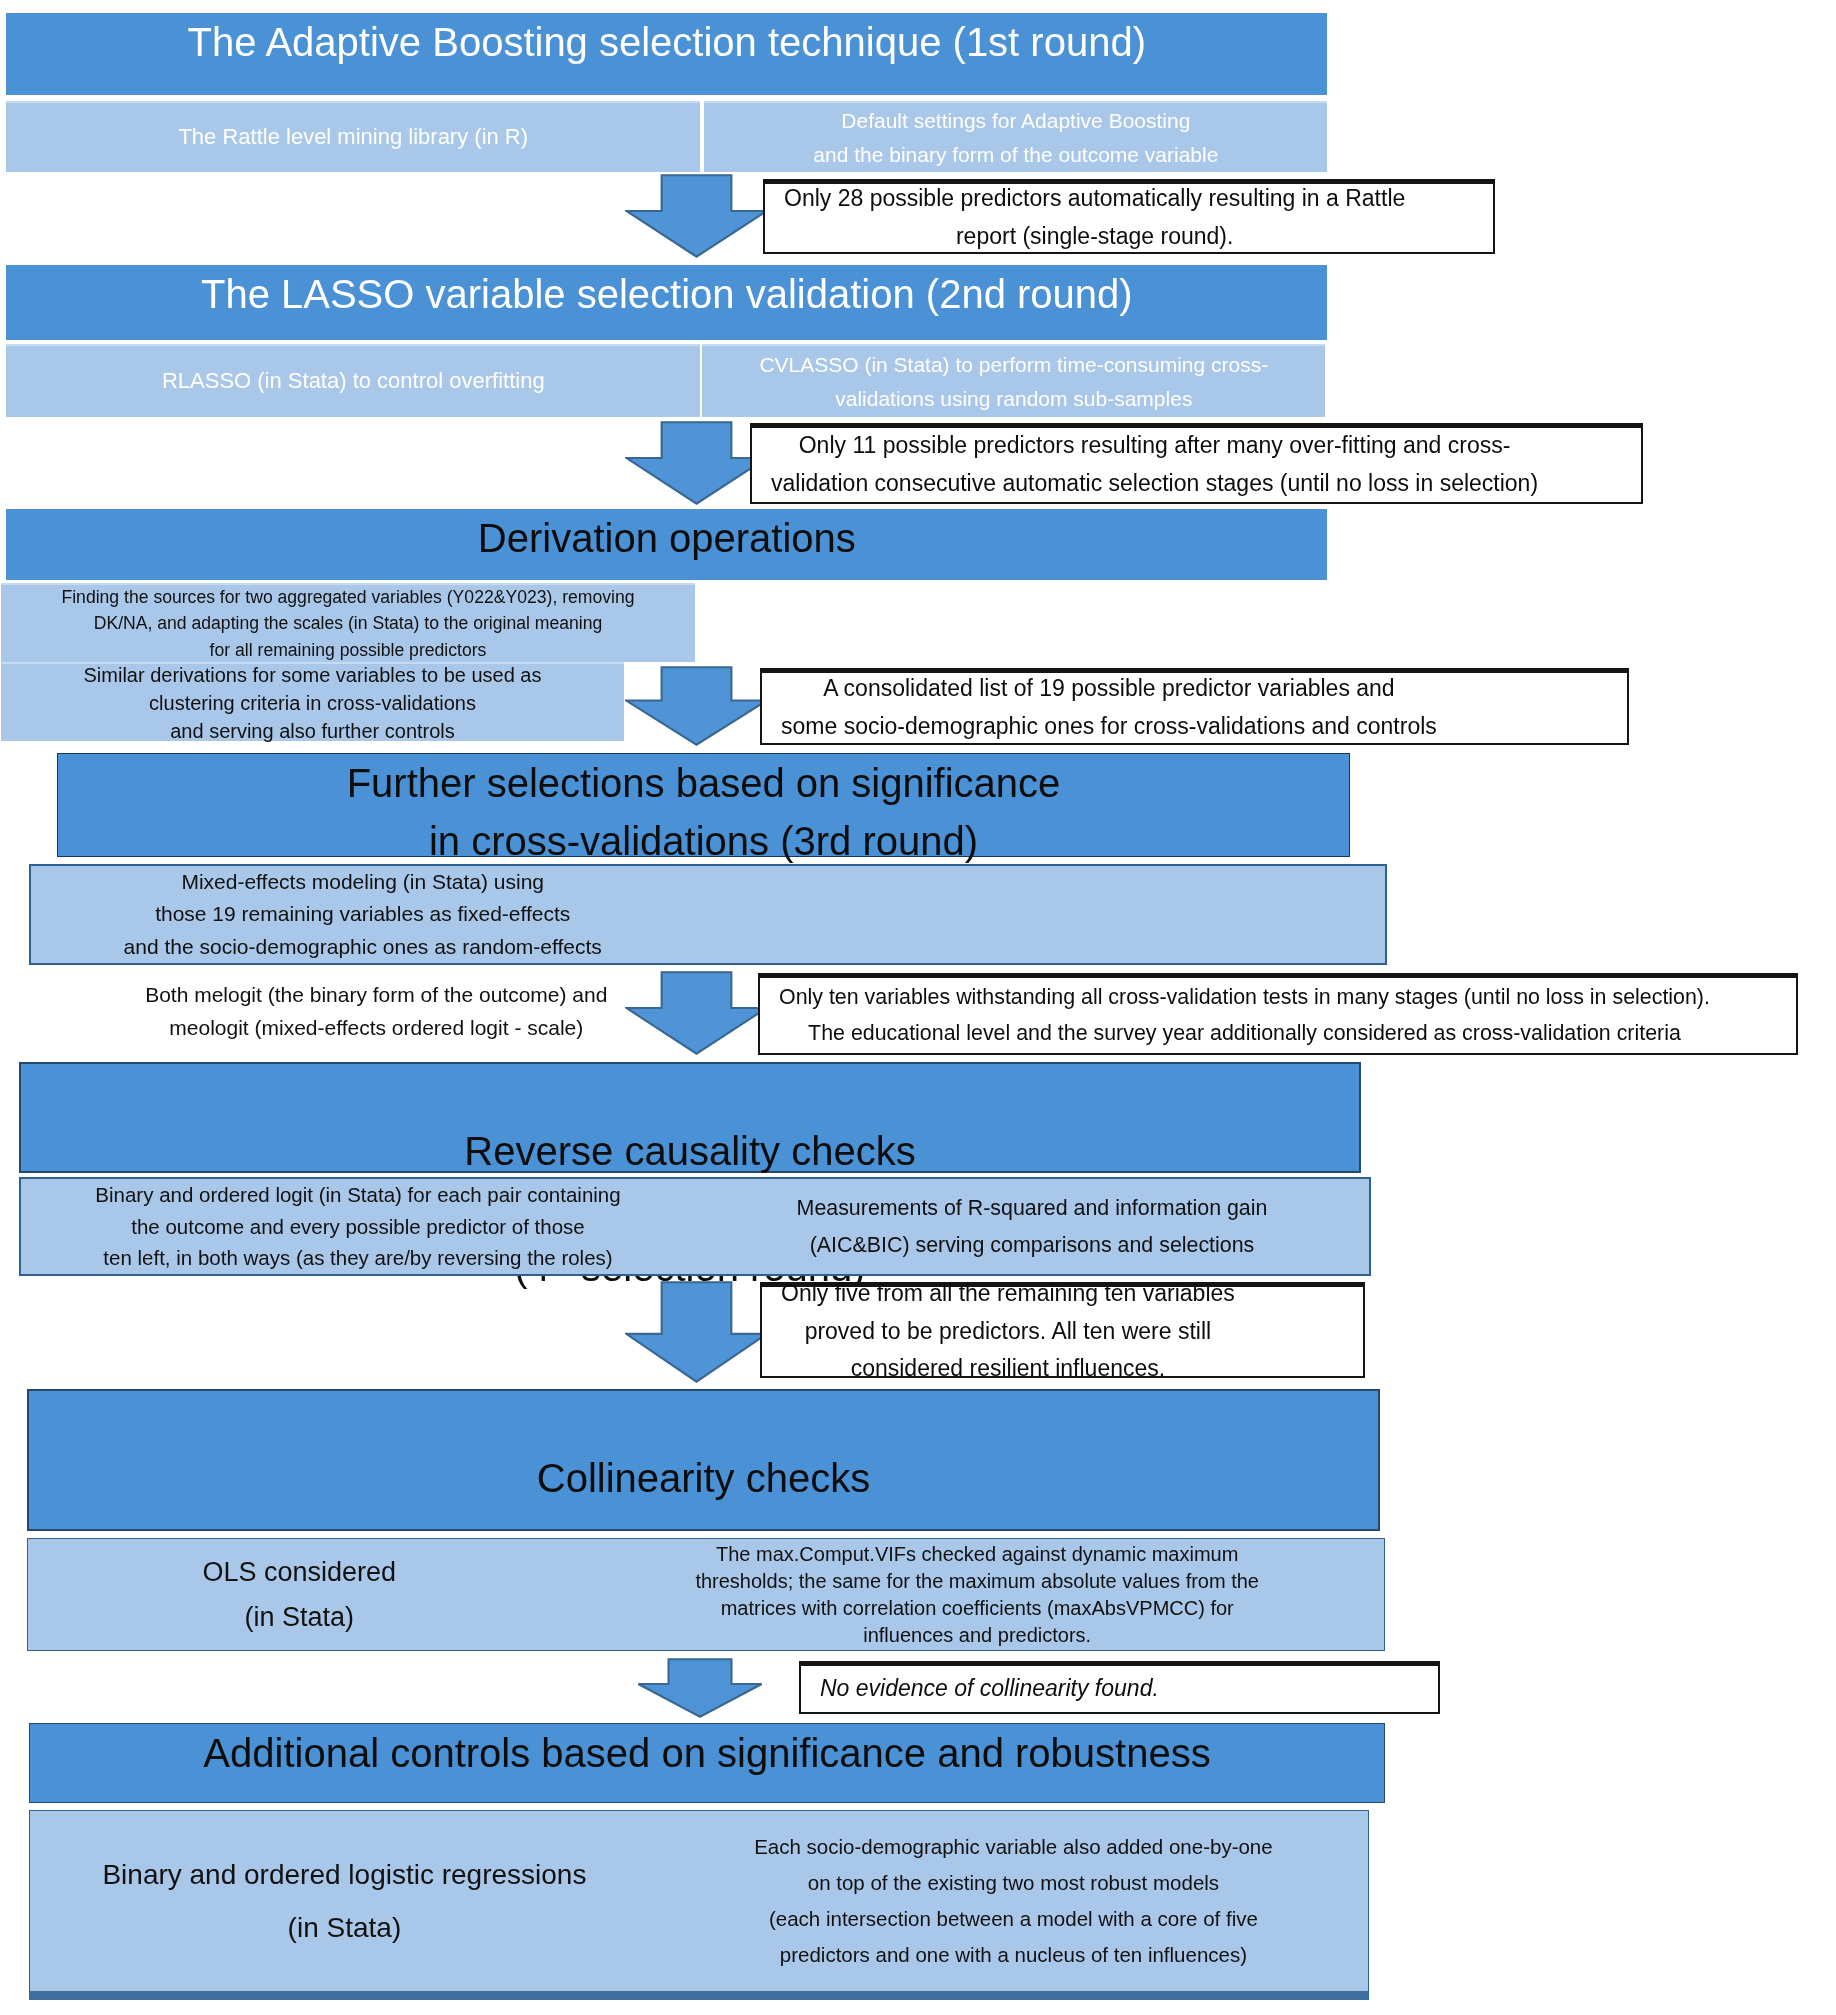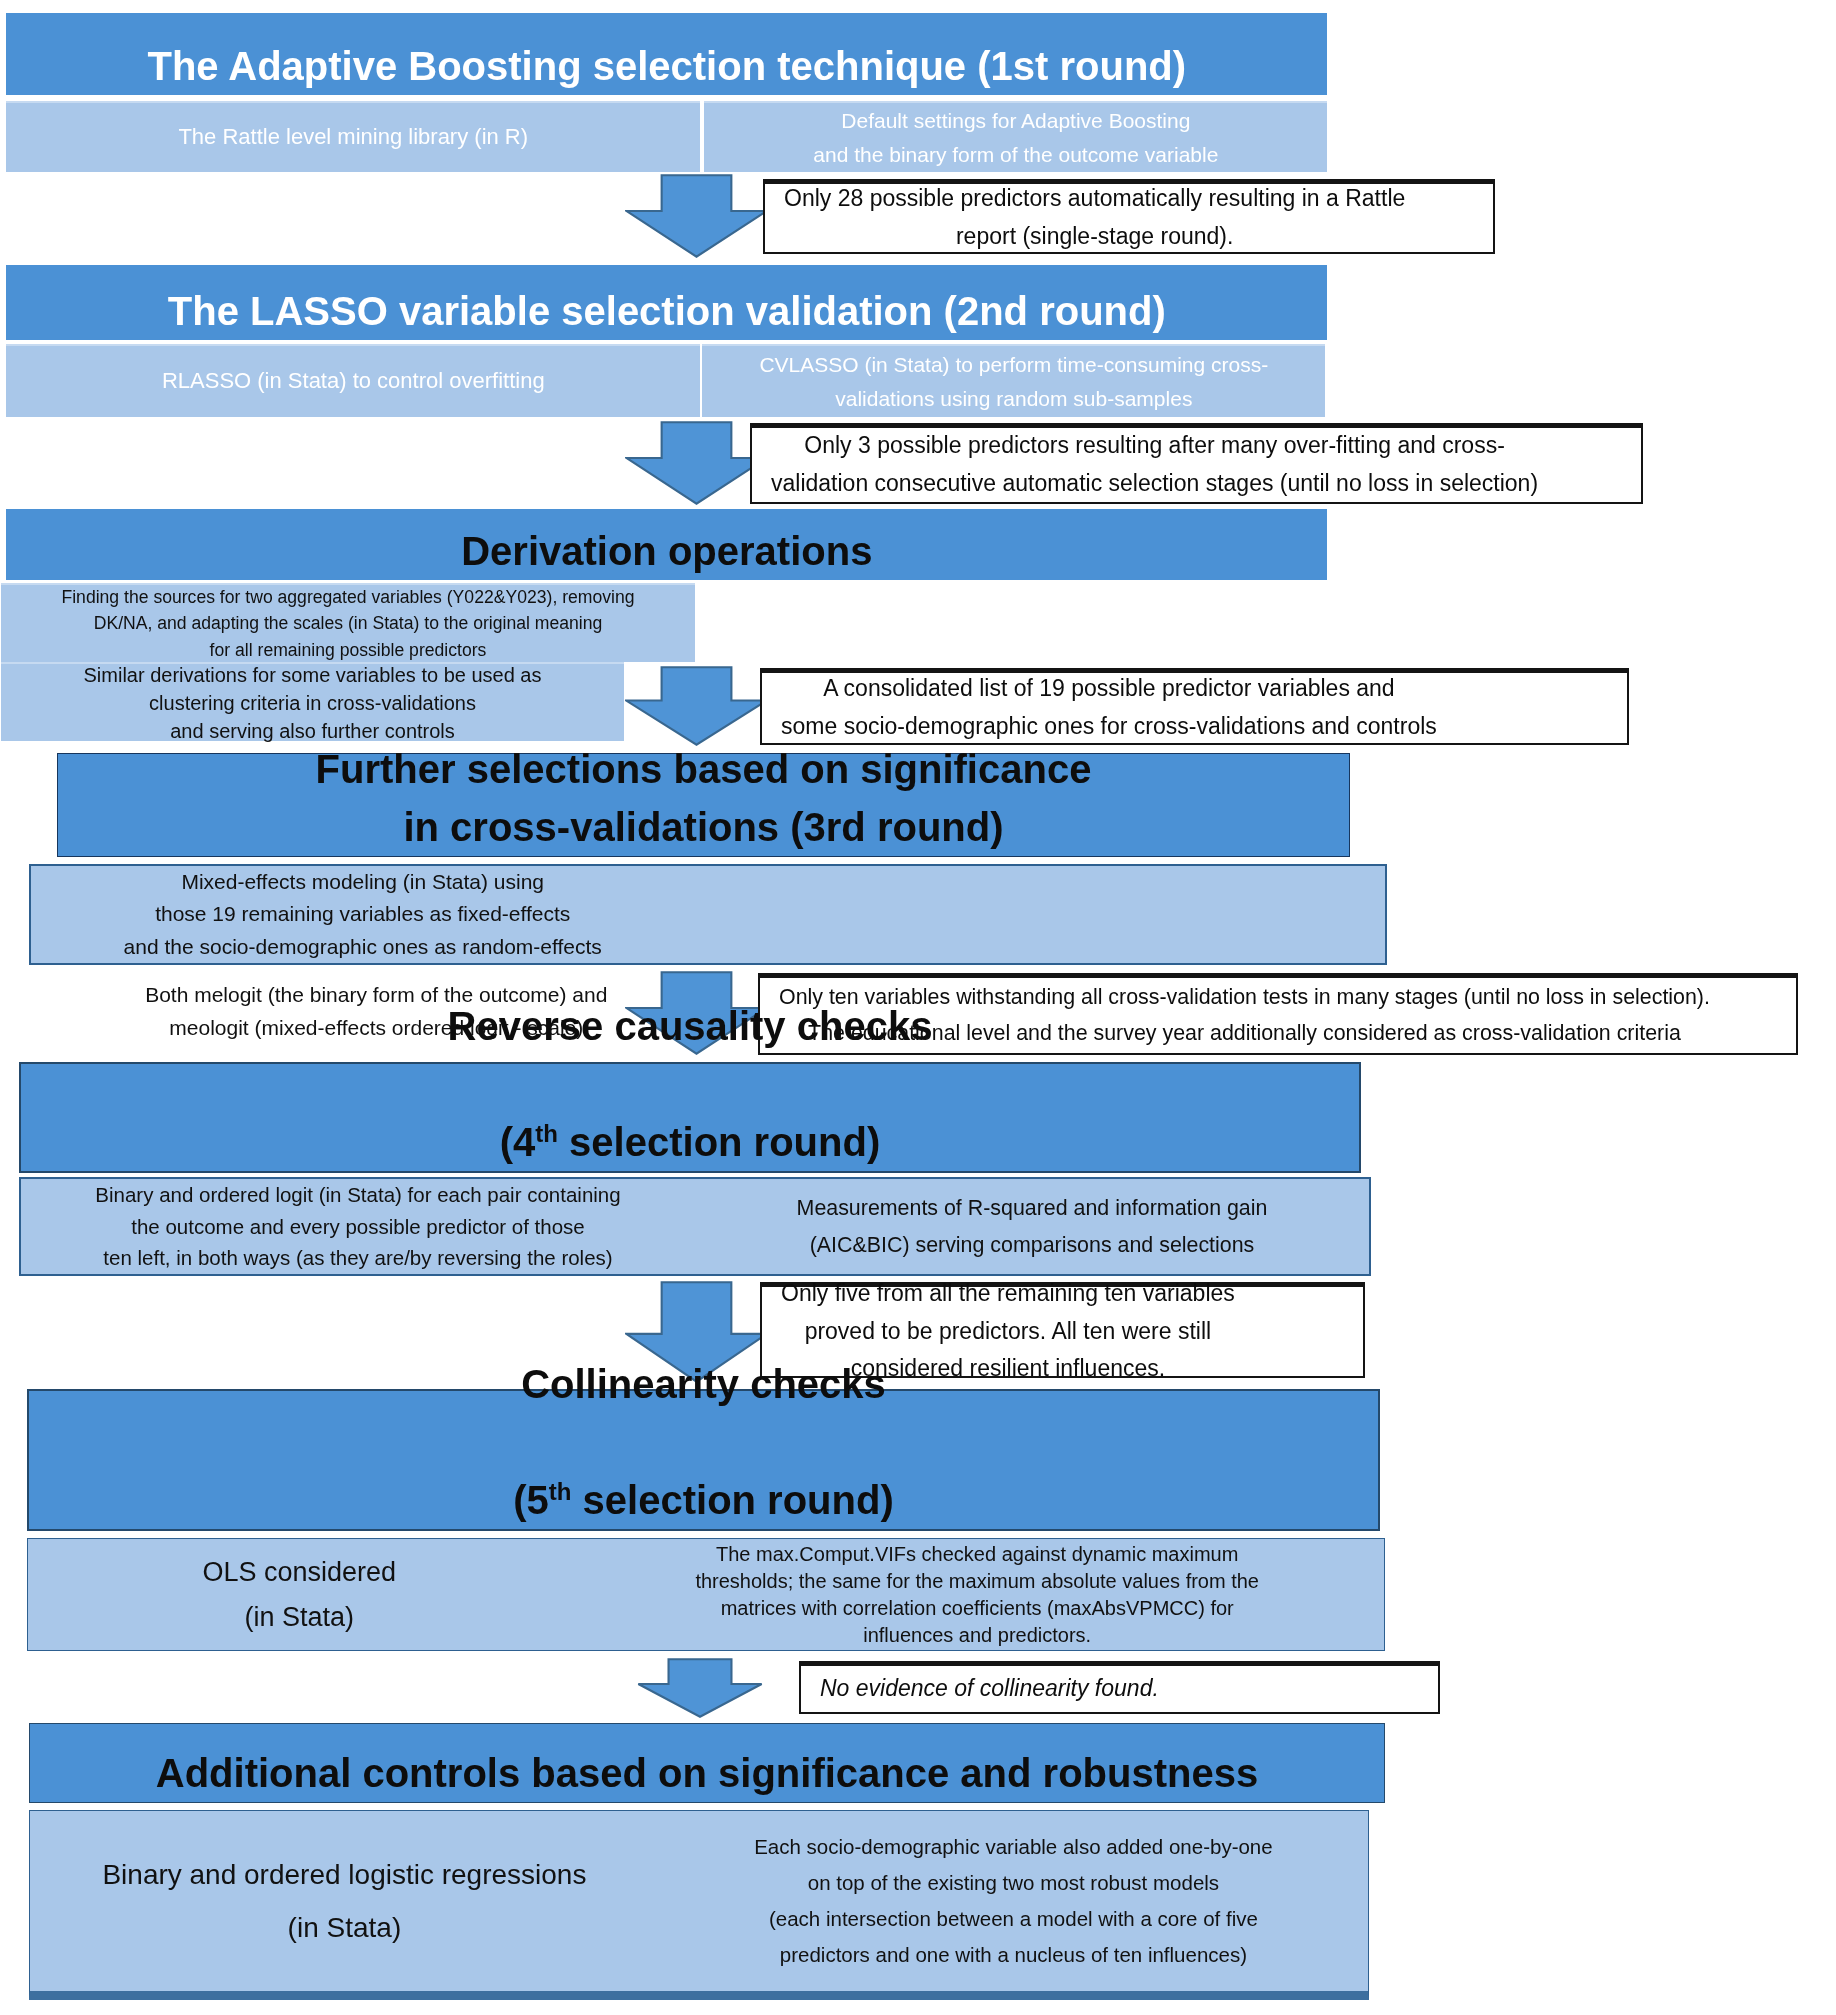--- a/index.html
+++ b/index.html
@@ -4,21 +4,21 @@
 <style>
   html,body{margin:0;padding:0;background:#ffffff;}
   .page{
     position:relative;
     width:1837px;
     height:2015px;
     background:#ffffff;
     font-family:"Liberation Sans", sans-serif;
     overflow:hidden;
   }
-  .box{position:absolute;box-sizing:border-box;display:flex;align-items:flex-end;justify-content:center;text-align:center;font-weight:bold;}
+  .box{position:absolute;box-sizing:border-box;display:flex;align-items:flex-start;justify-content:center;text-align:center;}
   .hdr{background:#4b91d5;}
   .hdr-text{font-size:40px;line-height:1.45;white-space:pre-line;}
   .hdr-white{color:#ffffff;}
   .hdr-dark{color:#0d0d0d;}
   .sub{background:#a9c7e9;}
   .sub-lite-top{border-top:2.9px solid #c6daf1;}
   .sub-text{font-size:22px;line-height:1.75;white-space:pre-line;}
   .sub-white{color:#ffffff;}
   .sub-dark{color:#111111;}
   .splitrow{position:absolute;display:flex;box-sizing:border-box;}
@@ -70,21 +70,21 @@
     </div>
     <div class="half sub sub-lite-top" style="width:623px;height:73px;">
       <div class="sub-text sub-white" style="font-size:21px;line-height:1.6;">CVLASSO (in Stata) to perform time-consuming cross-
 validations using random sub-samples</div>
     </div>
   </div>
   <svg class="arrow" style="left:625px;top:421px;" width="143" height="84" viewBox="0 0 340 200">
     <polygon points="87,3 253,3 253,88 337,88 170,197 3,88 87,88" fill="#4f94d6" stroke="#39678f" stroke-width="5"></polygon>
   </svg>
   <div class="callout" style="left:750px;top:423px;width:893px;height:81px;">
-    <div class="callout-text">Only 3 possible predictors resulting after many over-fitting and cross-
+    <div class="callout-text">Only 11 possible predictors resulting after many over-fitting and cross-
 validation consecutive automatic selection stages (until no loss in selection)</div>
   </div>
 
   <div class="box hdr" style="left:6.3px;top:509px;width:1321px;height:71px;">
     <div class="hdr-text hdr-dark">Derivation operations</div>
   </div>
   <div class="twin" style="left:1px;top:583px;width:1321px;height:96px;flex-direction:column;">
     <div class="half sub sub-lite-top" style="width:694px;height:79px;margin-right:4.2px;">
       <div class="sub-text sub-dark" style="font-size:17.6px;line-height:1.5;">Finding the sources for two aggregated variables (Y022&amp;Y023), removing
 DK/NA, and adapting the scales (in Stata) to the original meaning

